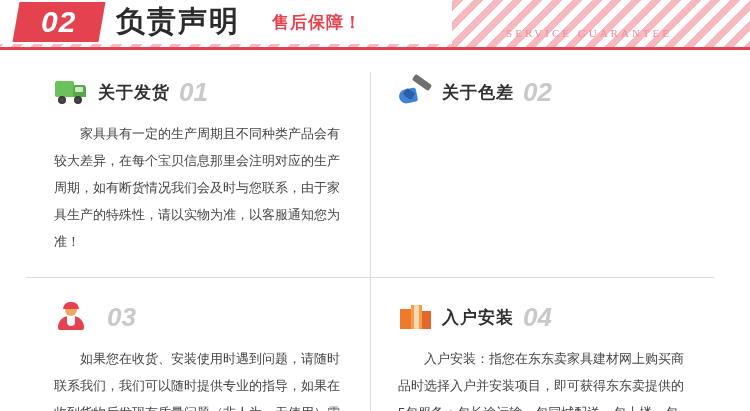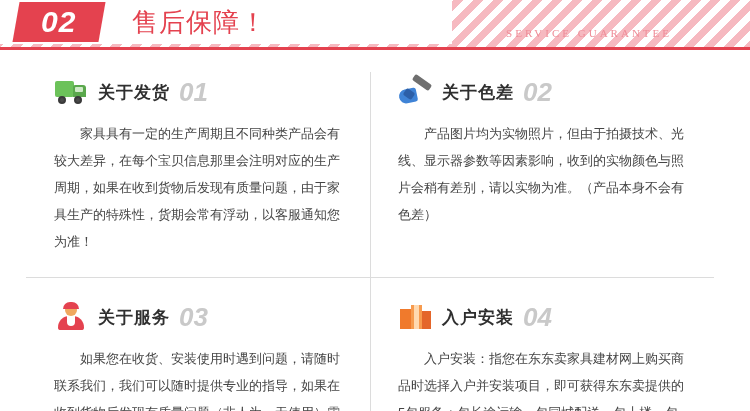--- a/index.html
+++ b/index.html
@@ -79,24 +79,24 @@
     font-style: italic;
     letter-spacing: 1px;
   }
   .banner-title {
     font-size: 29px;
     font-weight: bold;
     color: #2b2b2b;
     letter-spacing: 2px;
   }
   .banner-sub {
-    margin-left: 16px;
-    font-size: 26px;
+    margin-left: 32px;
+    font-size: 17px;
     color: #e4424f;
-    font-weight: normal;
+    font-weight: bold;
     letter-spacing: 1px;
   }
   .banner-en {
     position: absolute;
     right: 78px;
     top: 27px;
     font-size: 11px;
     color: #ef8d98;
     letter-spacing: 3px;
     font-family: Liberation Serif, serif;
@@ -322,20 +322,21 @@
 <body>
 
 <div class="page">
 
   <div class="banner">
     <div class="banner-white-block"></div>
     <div class="banner-inner">
       <div class="num-badge">
         <span>02</span>
       </div>
+      <div class="banner-title">负责声明</div>
       <div class="banner-sub">售后保障！</div>
     </div>
     <div class="banner-en">SERVICE GUARANTEE</div>
     <div class="banner-bottom-line"></div>
   </div>
 
   <div class="content">
     <div class="grid">
 
       <div class="divider-v"></div>
@@ -345,45 +346,43 @@
         <div class="cell-head">
           <div class="cell-icon icon-truck">
             <div class="body"></div>
               <div class="cab"></div>
               <div class="w1"></div>
               <div class="w2"></div>
           </div>
           <div class="cell-title">关于发货</div>
           <div class="cell-num">01</div>
         </div>
-        <div class="cell-body">家具具有一定的生产周期且不同种类产品会有较大差异，在每个宝贝信息那里会注明对应的生产周期，如果在收到货物后发现有质量问题，由于家具生产的特殊性，货期会常有浮动，以客服通知您为准！</div>
+        <div class="cell-body">家具具有一定的生产周期且不同种类产品会有较大差异，在每个宝贝信息那里会注明对应的生产周期，如有断货情况我们会及时与您联系，由于家具生产的特殊性，请以实物为准，以客服通知您为准！</div>
       </div>
 
       <div class="cell">
         <div class="cell-head">
           <div class="cell-icon icon-brush">
             <div class="pal"></div>
               <div class="tip"></div>
               <div class="handle"></div>
           </div>
           <div class="cell-title">关于色差</div>
           <div class="cell-num">02</div>
         </div>
-        <div class="cell-body">产品图片均为实物照片，但由于拍摄技术、光线、显示器参数等因素影响，收到的实物颜色与照片会稍有差别，请以实物为准。（产品本身不会有色差）</div>
       </div>
 
       <div class="cell" style="padding-top:20px;">
         <div class="cell-head">
           <div class="cell-icon icon-person">
             <div class="head"></div>
               <div class="hat"></div>
               <div class="shoulders"></div>
               <div class="collar"></div>
           </div>
-          <div class="cell-title">关于服务</div>
           <div class="cell-num">03</div>
         </div>
         <div class="cell-body">如果您在收货、安装使用时遇到问题，请随时联系我们，我们可以随时提供专业的指导，如果在收到货物后发现有质量问题（非人为，无使用）需</div>
       </div>
 
       <div class="cell" style="padding-top:20px;">
         <div class="cell-head">
           <div class="cell-icon icon-boxes">
             <div class="b1"></div>
               <div class="b3"></div>

